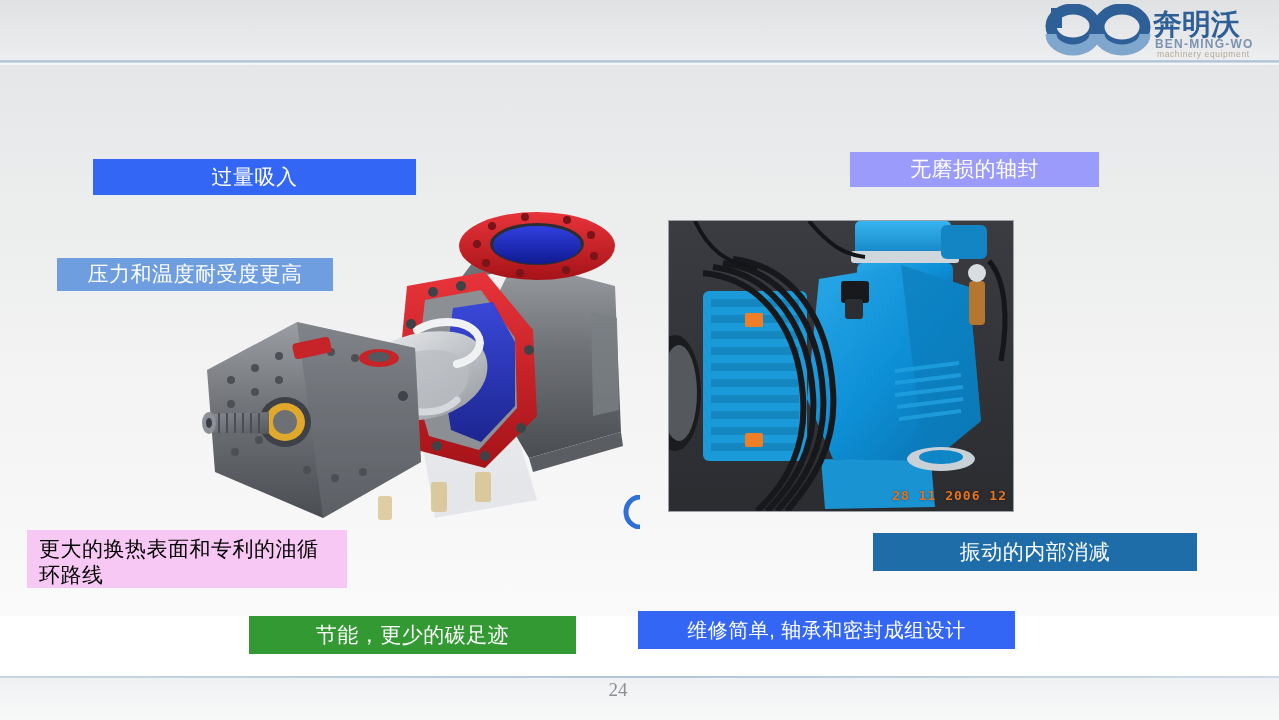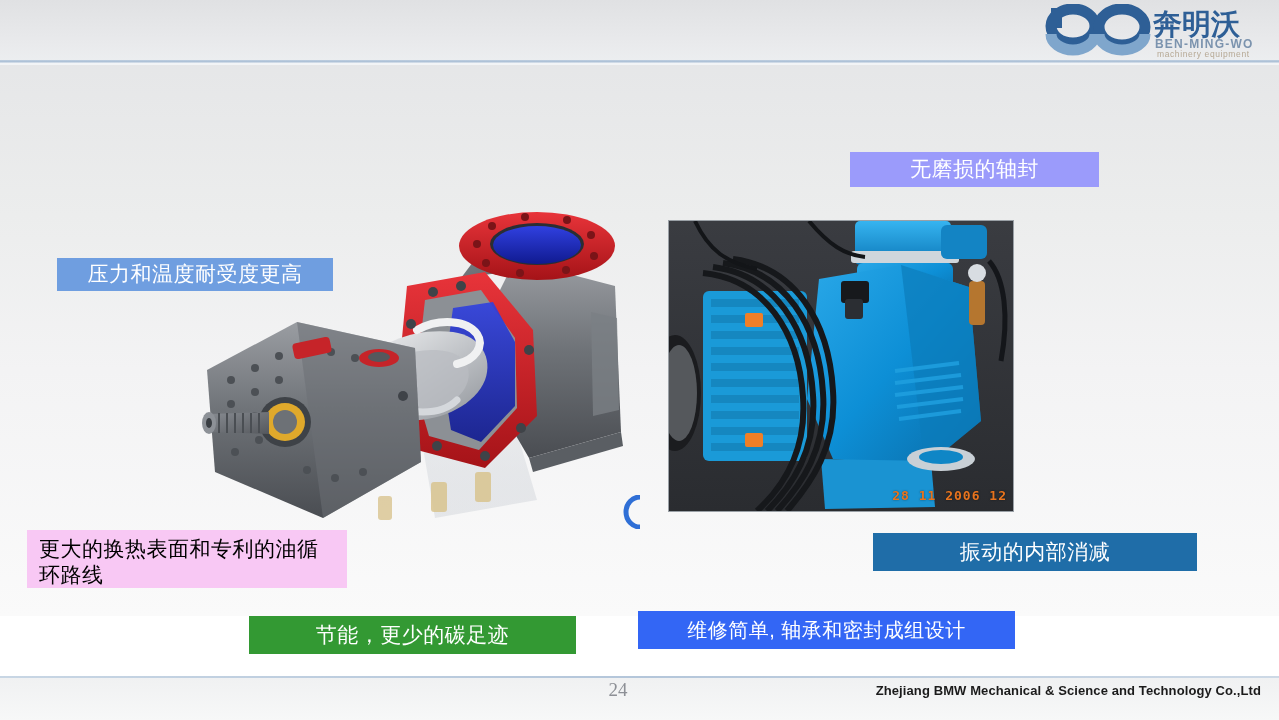--- a/index.html
+++ b/index.html
@@ -338,32 +338,32 @@
       <ellipse cx="272" cy="238" rx="34" ry="12" fill="#c9d0d6"></ellipse>
       <ellipse cx="272" cy="236" rx="22" ry="7" fill="#0f86c6"></ellipse>
 
       <rect x="172" y="60" width="28" height="22" rx="3" fill="#17191c"></rect>
       <rect x="176" y="78" width="18" height="20" rx="3" fill="#2b2e33"></rect>
     </svg>
     <div class="photo-stamp">28 11 2006 12</div>
   </div>
 
 
+  <div class="callout c-brightblue" id="box-overfeed">过量吸入</div>
 
   <div class="callout c-lightblue" id="box-pressure-temp">压力和温度耐受度更高</div>
 
   <div class="callout c-lavender" id="box-wearless-seal">无磨损的轴封</div>
 
 
   <div class="callout c-pink" id="box-heat-surface">更大的换热表面和专利的油循环路线</div>
 
   <div class="callout c-darkblue" id="box-vibration">振动的内部消减</div>
 
   <div class="callout c-green" id="box-energy-saving">节能，更少的碳足迹</div>
 
   <div class="callout c-brightblue" id="box-easy-maintenance">维修简单, 轴承和密封成组设计</div>
 
   <div class="footer-rule"></div>
   <div class="footer-band"></div>
   <div class="page-number">24</div>
-  <div class="company">Zhejiang BMW Mechanical &amp; Science and Technology Co.,Ltd</div>
 
 </div>
 
 </body></html>

